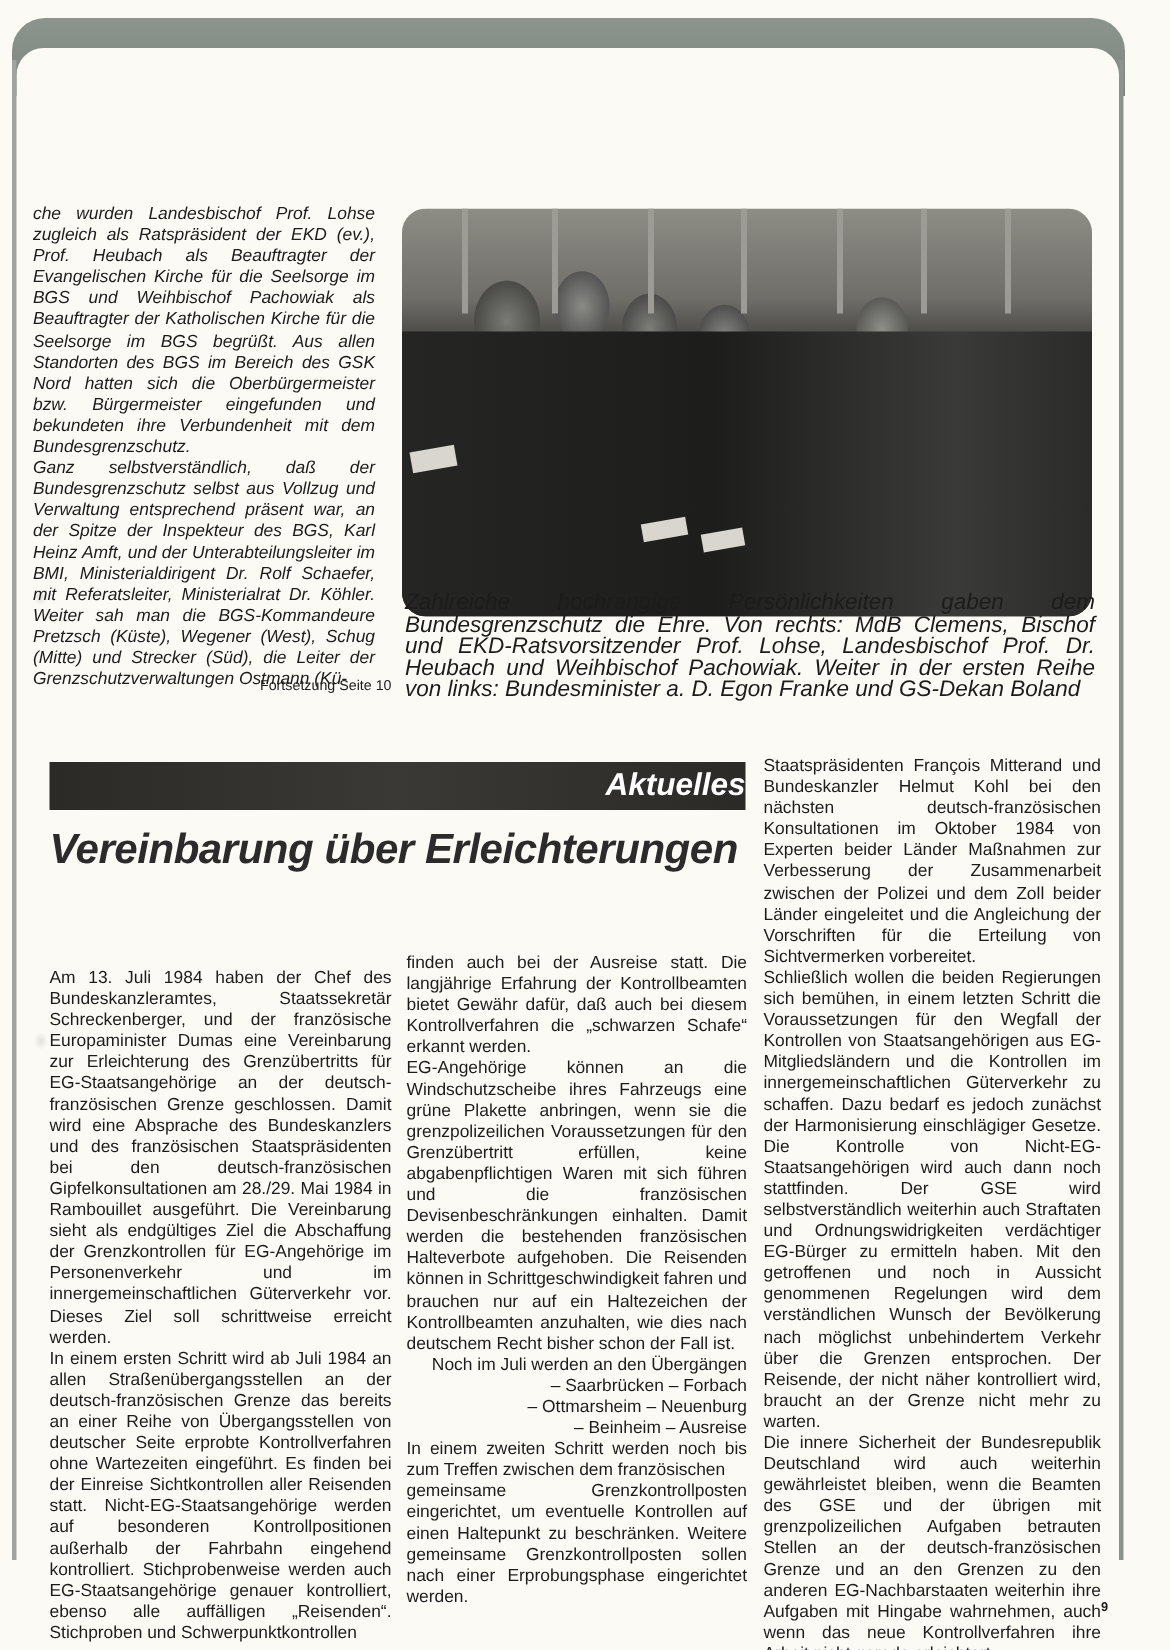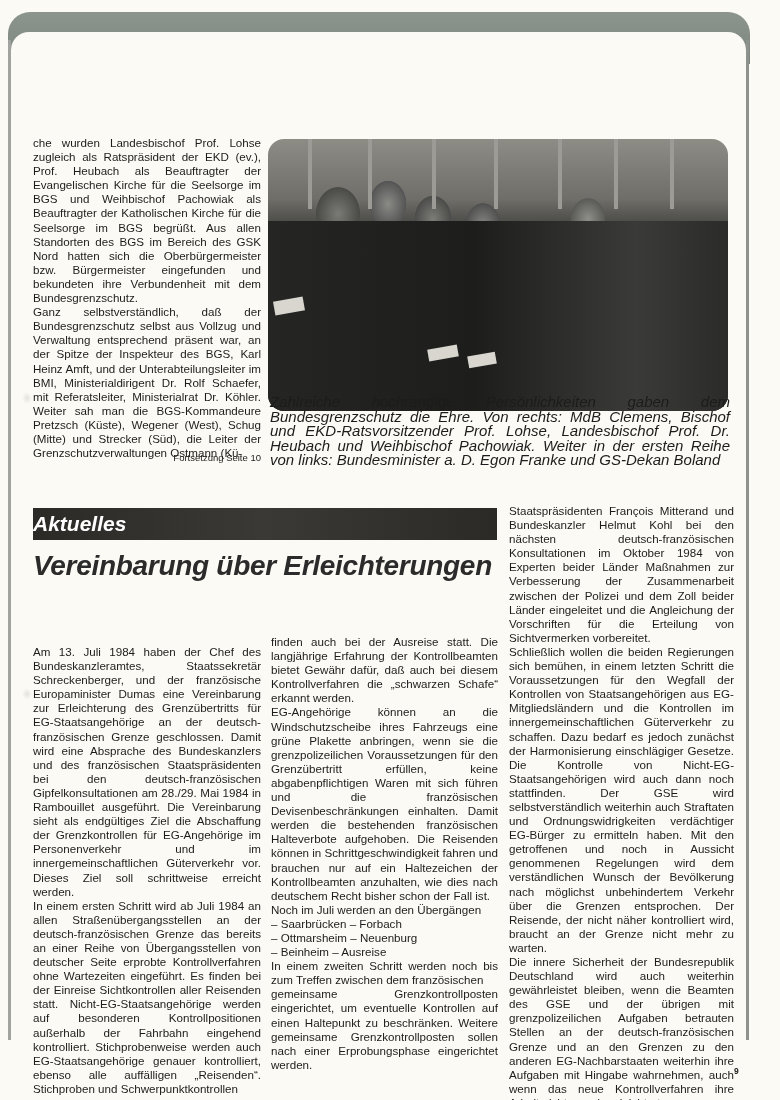--- a/index.html
+++ b/index.html
@@ -16,23 +16,23 @@
   }
   .frame-inner {
     position: absolute; left: 11px; top: 32px; width: 735px; height: 40px;
     background: #fbfaf4; border-radius: 18px 18px 0 0;
   }
   .frame-left { position: absolute; left: 8px; top: 40px; width: 3px; height: 1000px; background: #a0a39f; }
   .frame-right { position: absolute; left: 746px; top: 40px; width: 3px; height: 1000px; background: #8e928d; }
 
   .col { position: absolute; font-size: 11.6px; line-height: 14.1px; text-align: justify; }
   .col p { margin: 0; }
-  .col .nojust { text-align: left; }
+  .col .nojust { text-align: right; }
 
-  #col-top-left { left: 33px; top: 136px; width: 228px; }
+  #col-top-left { left: 22px; top: 136px; width: 228px; font-style: italic; }
   .continued { position: absolute; left: 33px; top: 452px; width: 228px; text-align: right; font-size: 9.5px; font-family: "Liberation Sans", sans-serif; font-stretch: condensed; }
 
   .photo {
     position: absolute; left: 268px; top: 139px; width: 460px; height: 272px;
     border-radius: 16px; overflow: hidden;
     background:
       radial-gradient(ellipse 36px 44px at 70px 75px, #7a7a76 0%, #4a4a47 60%, transparent 62%),
       radial-gradient(ellipse 30px 38px at 120px 65px, #8a8a86 0%, #555 60%, transparent 62%),
       radial-gradient(ellipse 30px 38px at 165px 80px, #7c7c78 0%, #4c4c4a 60%, transparent 62%),
       radial-gradient(ellipse 28px 34px at 215px 85px, #848480 0%, #505050 60%, transparent 62%),
@@ -46,21 +46,21 @@
   .photo .paper { position: absolute; background: #d8d6cf; transform: rotate(-10deg); }
 
   .caption {
     position: absolute; left: 270px; top: 395px; width: 460px;
     font-size: 15px; line-height: 14.5px; font-style: italic; text-align: justify;
   }
 
   .section-bar {
     position: absolute; left: 33px; top: 508px; width: 464px; height: 32px;
     background: linear-gradient(90deg, #2b2a27, #3a3935 50%, #2b2a27);
-    color: #fff; text-align: left; font-weight: bold; font-style: italic;
+    color: #fff; text-align: right; font-weight: bold; font-style: italic;
     font-size: 21px; line-height: 32px;
   }
   .headline {
     position: absolute; left: 33px; top: 554px; width: 470px;
     font-weight: bold; font-style: italic; font-size: 28px; line-height: 23px;
     color: #2b2b2b; letter-spacing: -0.3px;
   }
   .headline div { white-space: nowrap; }
 
   #col-right { left: 509px; top: 504px; width: 225px; }

